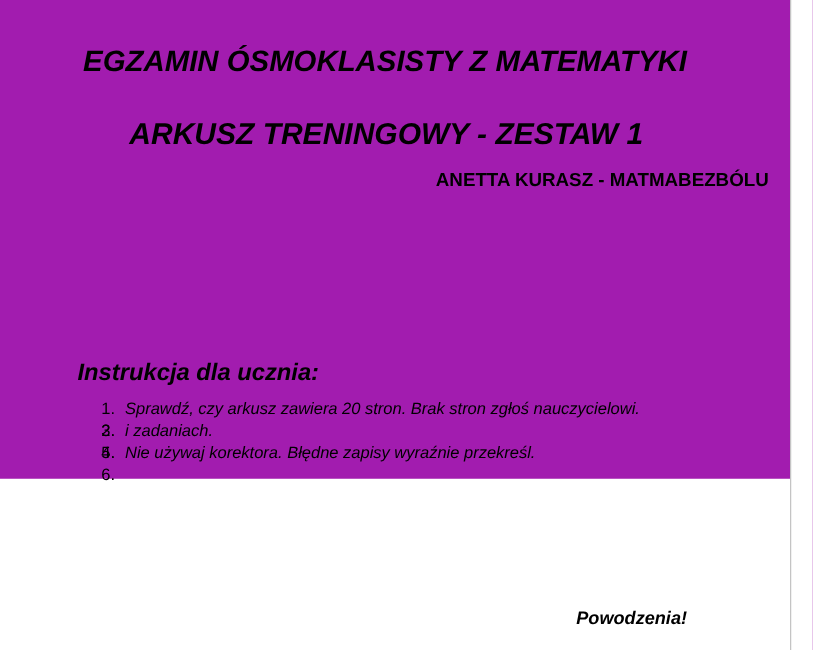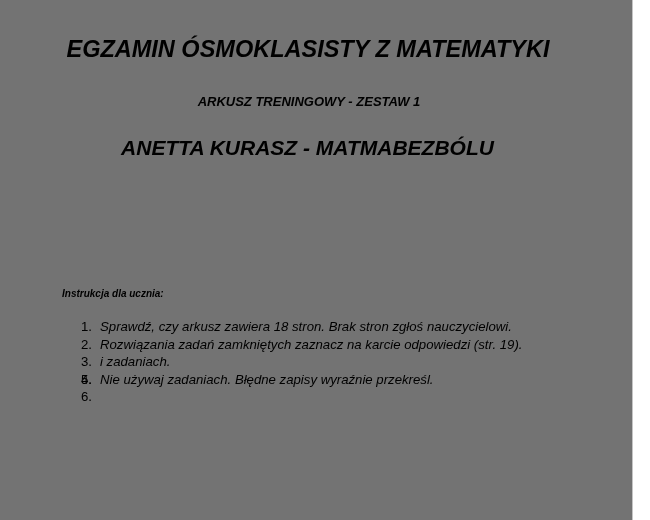--- a/index.html
+++ b/index.html
@@ -13,22 +13,22 @@
       position: relative;
       overflow: hidden;
       font-family: "Liberation Sans", sans-serif;
       color: #000000;
     }
     .page {
       position: absolute;
       left: 0;
       top: 0;
       width: 632px;
-      height: 520px;
-      background: #737373;
+      height: 383px;
+      background: #a21caf;
     }
     .page-edge {
       position: absolute;
       left: 632px;
       top: 0;
       width: 1px;
       height: 520px;
       background: #c4c4c4;
     }
     .title {
@@ -42,41 +42,40 @@
       font-style: italic;
       letter-spacing: 0px;
       white-space: nowrap;
     }
     .subtitle {
       position: absolute;
       left: 0;
       top: 94px;
       width: 618px;
       text-align: center;
-      font-size: 13px;
+      font-size: 24px;
       font-weight: bold;
       font-style: italic;
       white-space: nowrap;
     }
     .author {
       position: absolute;
       left: 0;
       top: 136px;
       width: 615px;
-      text-align: center;
-      font-size: 21px;
+      text-align: right;
+      font-size: 15px;
       font-weight: bold;
-      font-style: italic;
       white-space: nowrap;
     }
     .instr-heading {
       position: absolute;
       left: 62px;
       top: 288px;
-      font-size: 10px;
+      font-size: 19px;
       font-weight: bold;
       font-style: italic;
       white-space: nowrap;
     }
     .instr-list {
       position: absolute;
       left: 81px;
       top: 318px;
       width: 472px;
       margin: 0;
@@ -121,38 +120,38 @@
 
   <div class="subtitle">ARKUSZ TRENINGOWY - ZESTAW 1</div>
 
   <div class="author">ANETTA KURASZ - MATMABEZBÓLU</div>
 
   <div class="instr-heading">Instrukcja dla ucznia:</div>
 
   <ol class="instr-list">
     <li>
       <span class="num">1.</span>
-      <span class="txt">Sprawdź, czy arkusz zawiera 18 stron. Brak stron zgłoś nauczycielowi.</span>
+      <span class="txt">Sprawdź, czy arkusz zawiera 20 stron. Brak stron zgłoś nauczycielowi.</span>
     </li>
     <li>
       <span class="num">2.</span>
-      <span class="txt">Rozwiązania zadań zamkniętych zaznacz na karcie odpowiedzi (str. 19).</span>
     </li>
     <li class="justify">
       <span class="num">3.</span>
       <span class="line2">i zadaniach.</span>
     </li>
     <li>
       <span class="num">4.</span>
     </li>
     <li>
       <span class="num">5.</span>
-      <span class="txt">Nie używaj zadaniach. Błędne zapisy wyraźnie przekreśl.</span>
+      <span class="txt">Nie używaj korektora. Błędne zapisy wyraźnie przekreśl.</span>
     </li>
     <li>
       <span class="num">6.</span>
     </li>
   </ol>
 
+  <div class="farewell">Powodzenia!</div>
 
 </div>
 
 <div class="page-edge"></div>
 
 </body></html>

